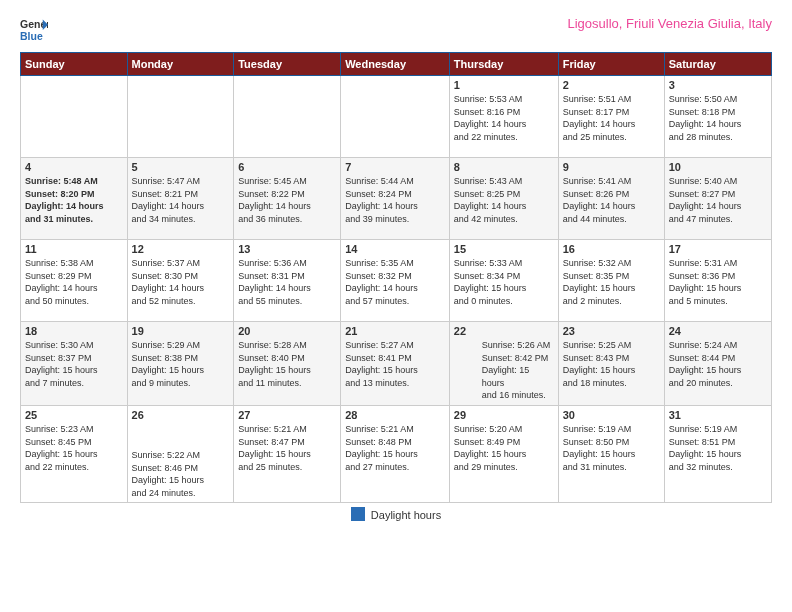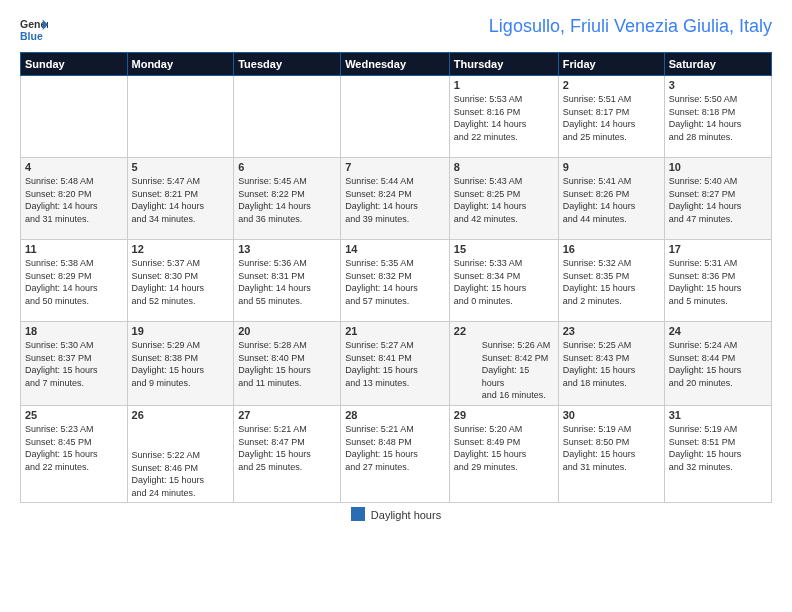--- a/index.html
+++ b/index.html
@@ -32,30 +32,30 @@
     }
     .title-block {
       text-align: right;
     }
     .month-title {
       font-size: 30px;
       font-weight: bold;
       color: #333;
     }
     .subtitle {
-      font-size: 18px;
-      color: #3b82f6;
+      font-size: 13px;
+      color: #ec4899;
     }
     .calendar {
       width: 100%;
       border-collapse: collapse;
       font-size: 9.5px;
     }
     .calendar thead th {
-      background: #0f172a;
+      background: #7f1d1d;
       color: #fff;
       padding: 5px 4px;
       text-align: left;
       font-size: 11px;
       font-weight: bold;
       border: 1px solid #1a5a9a;
     }
     .calendar tbody td {
       border: 1px solid #ccc;
       vertical-align: top;
@@ -153,21 +153,21 @@
             <span class="day-number">3</span>
             <div class="day-info" style="white-space: pre-line;">Sunrise: 5:50 AM
 Sunset: 8:18 PM
 Daylight: 14 hours
 and 28 minutes.</div>
           </td>
         </tr>
         <tr>
           <td>
             <span class="day-number">4</span>
-            <div class="day-info" style="white-space: pre-line;">Sunrise: 5:48 AM
+            <div class="day-info" style="white-space: pre-line; font-weight: bold;">Sunrise: 5:48 AM
 Sunset: 8:20 PM
 Daylight: 14 hours
 and 31 minutes.</div>
           </td>
           <td>
             <span class="day-number">5</span>
             <div class="day-info" style="white-space: pre-line;">Sunrise: 5:47 AM
 Sunset: 8:21 PM
 Daylight: 14 hours
 and 34 minutes.</div>

